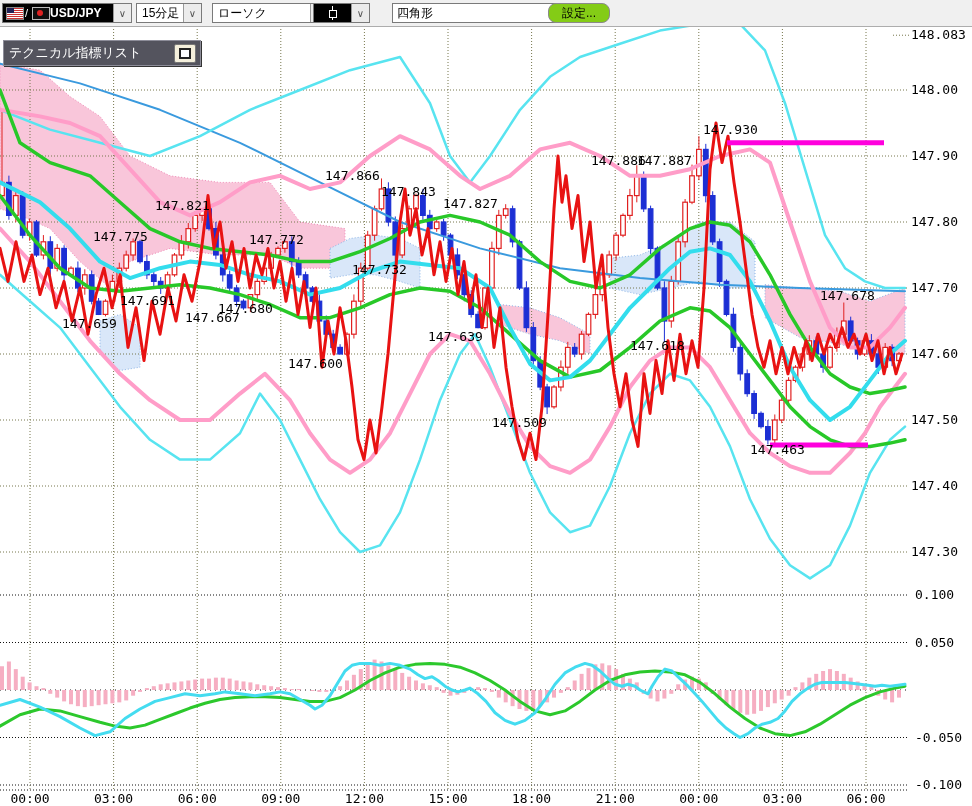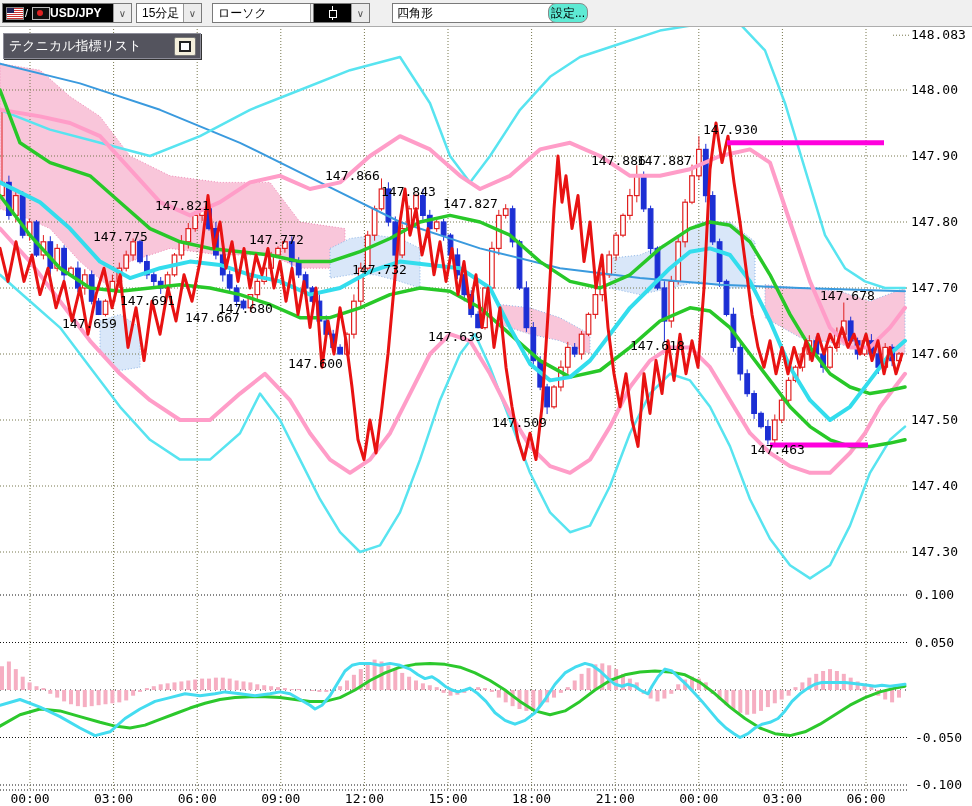--- a/index.html
+++ b/index.html
@@ -13,35 +13,35 @@
          background:#fff;display:flex;align-items:center;font-size:12px;color:#000;}
   .combo .chev{margin-left:auto;width:17px;height:18px;background:#ececec;border-left:1px solid #9a9a9a;
          color:#555;font-size:10px;display:flex;align-items:center;justify-content:center;}
   .combo.dark{background:#000;color:#fff;}
   #pair-combo{left:2px;width:130px;}
   #tf-combo{left:136px;width:66px;}
   #type-combo{left:212px;width:117px;}
   #color-combo{left:313px;width:57px;}
   #shape-input{position:absolute;left:392px;top:3px;width:166px;height:20px;box-sizing:border-box;
          border:1px solid #7a7a7a;background:#fff;font-size:12px;padding:0 4px;display:flex;align-items:center;}
-  #settings-btn{position:absolute;left:548px;top:3px;width:40px;height:20px;box-sizing:border-box;
-         border:1px solid #8a8a8a;border-radius:8px;background:#5eead4;font-size:12px;
+  #settings-btn{position:absolute;left:548px;top:3px;width:62px;height:20px;box-sizing:border-box;
+         border:1px solid #8a8a8a;border-radius:8px;background:#84cc16;font-size:12px;
          display:flex;align-items:center;justify-content:center;}
   .flag{display:inline-block;width:16px;height:11px;margin-left:3px;position:relative;flex:none;}
   .flag-us{background:repeating-linear-gradient(#c33 0 1px,#fff 1px 2px);border:1px solid #888;}
   .flag-us:before{content:"";position:absolute;left:0;top:0;width:7px;height:5px;background:#225;}
   .flag-jp{background:#111;border:1px solid #bbb;}
   .flag-jp:before{content:"";position:absolute;left:4px;top:2px;width:6px;height:6px;border-radius:50%;background:#e02222;}
   .slash{color:#fff;margin:0 1px;font-size:11px;}
   #pair-combo .lbl{font-size:12px;letter-spacing:0;font-weight:bold;}
   .candle-glyph{position:relative;width:9px;height:14px;margin-left:14px;}
   .candle-glyph:before{content:"";position:absolute;left:4px;top:0;width:1px;height:14px;background:#fff;}
   .candle-glyph:after{content:"";position:absolute;left:1px;top:4px;width:6px;height:6px;border:1px solid #fff;background:#000;}
   
-  #ind-window{position:absolute;left:3px;top:33px;width:196px;height:24px;background:#54545e;
+  #ind-window{position:absolute;left:3px;top:40px;width:196px;height:24px;background:#54545e;
         border:1px solid #8d8d99;box-shadow:1px 1px 0 #333;z-index:9;display:flex;align-items:center;}
   #ind-window .title{color:#fff;font-size:13px;margin-left:5px;}
   #ind-window .winbtn{margin-left:auto;margin-right:4px;width:20px;height:17px;background:#f4efdc;
         border:1px solid #777;border-radius:2px;display:flex;align-items:center;justify-content:center;}
   #ind-window .winbtn .sq{width:8px;height:7px;border:2px solid #222;background:#fff;}
 </style>
 </head>
 <body>
 
 <div id="app">

